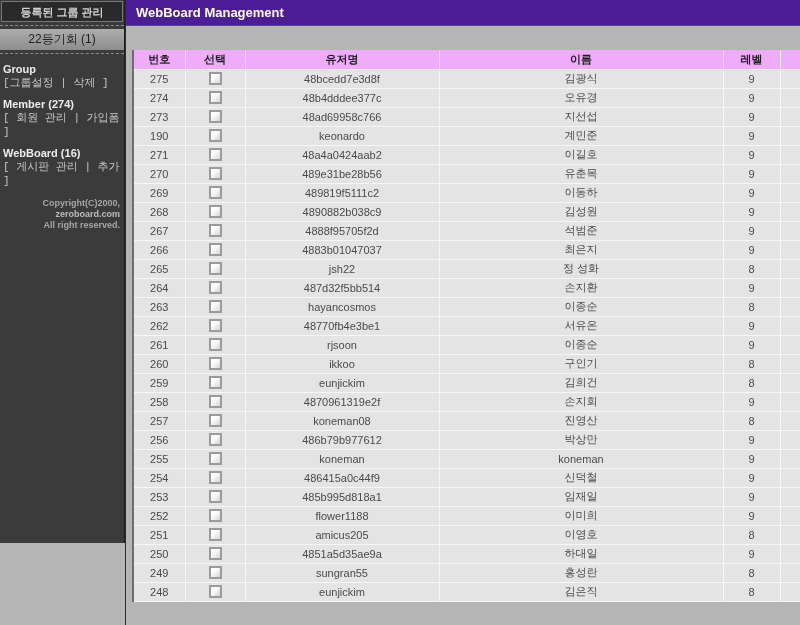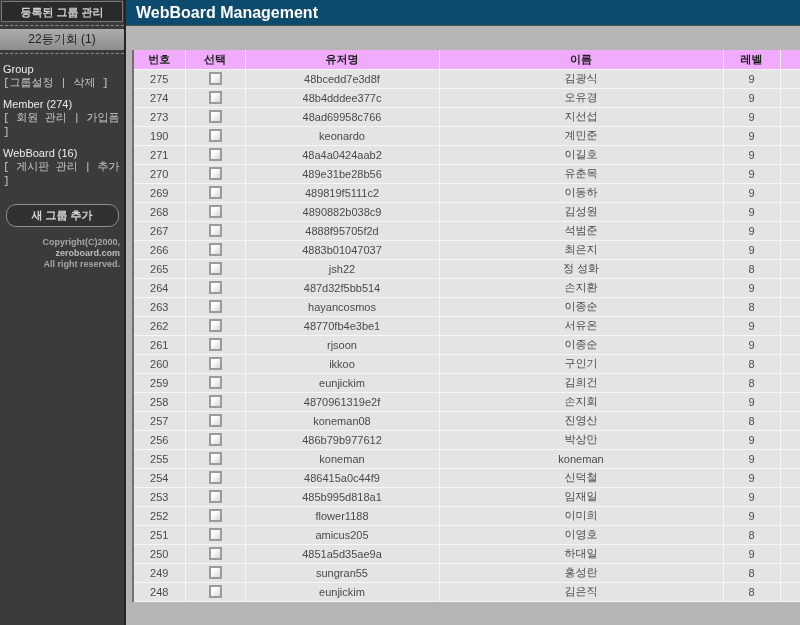--- a/index.html
+++ b/index.html
@@ -6,38 +6,38 @@
   html,body { width: 800px; height: 625px; overflow: hidden; }
   body {
     position: relative;
     background: #b5b5b5;
     font-family: "Liberation Sans", sans-serif;
   }
 
   
   .sidebar {
     position: absolute; left: 0; top: 0;
-    width: 125px; height: 625px;
+    width: 125px; height: 543px;
     background: #3b3b3b;
     border-right: 1px solid #1f1f1f;
   }
   .sb-header {
     margin: 1px; height: 21px; line-height: 21px;
     text-align: center; font-size: 11px; font-weight: bold;
     color: #d2d2d2; background: #2a2a2a;
     border: 1px solid #787878;
   }
   .sb-dash { border-top: 1px dashed #8a8a8a; margin: 3px 0; }
   .sb-group {
     height: 21px; line-height: 21px; text-align: center;
     font-size: 12px; font-weight: normal; color: #1f1f1f;
     background: linear-gradient(#adadad, #8d8d8d);
   }
   .sb-sections { padding: 5px 3px 0 3px; font-size: 11px; line-height: 14px; }
-  .sec-title { font-weight: normal; color: #ececec; }
+  .sec-title { font-weight: bold; color: #ececec; }
   .sec-links { color: #c6c6c6; margin-bottom: 7px; font-family: Liberation Mono, monospace; }
   .new-group-btn {
     display: block; margin: 16px auto 0 auto;
     width: 113px; height: 23px; line-height: 21px;
     text-align: center; font-size: 11px; font-weight: bold;
     color: #d8d8d8; background: #313131;
     border: 1px solid #8f8f8f; border-radius: 10px;
     cursor: pointer;
   }
   .copyright {
@@ -49,22 +49,22 @@
 
   
   .main {
     position: absolute; left: 125px; top: 0;
     width: 675px; height: 625px;
     background: #b5b5b5; overflow: hidden;
     border-left: 1px solid #2b2b2b;
   }
   .titlebar {
     height: 26px; line-height: 26px;
-    background: #0c4a6e; color: #ffffff;
-    font-size: 16px; font-weight: bold;
+    background: #4c1d95; color: #ffffff;
+    font-size: 13px; font-weight: bold;
     padding-left: 10px;
     border-bottom: 1px solid #505050;
   }
 
   
   table.member-table {
     position: absolute; left: 6px; top: 50px;
     width: 690px; table-layout: fixed;
     border-collapse: collapse;
     border-left: 2px solid #6f6f6f;
@@ -102,21 +102,20 @@
     <div class="sec-title">Group</div>
     <div class="sec-links">[그룹설정 | 삭제 ]</div>
 
     <div class="sec-title">Member (274)</div>
     <div class="sec-links">[ 회원 관리 | 가입폼 ]</div>
 
     <div class="sec-title">WebBoard (16)</div>
     <div class="sec-links">[ 게시판 관리 | 추가 ]</div>
   </div>
 
-  <div class="new-group-btn">새 그룹 추가</div>
 
   <div class="copyright">
     <span>Copyright(C)2000,</span>
     <span class="brand">zeroboard.com</span><br>
     <span>All right reserved.</span>
   </div>
 </aside>
 
 <div class="main">
   <div class="titlebar">WebBoard Management</div>

